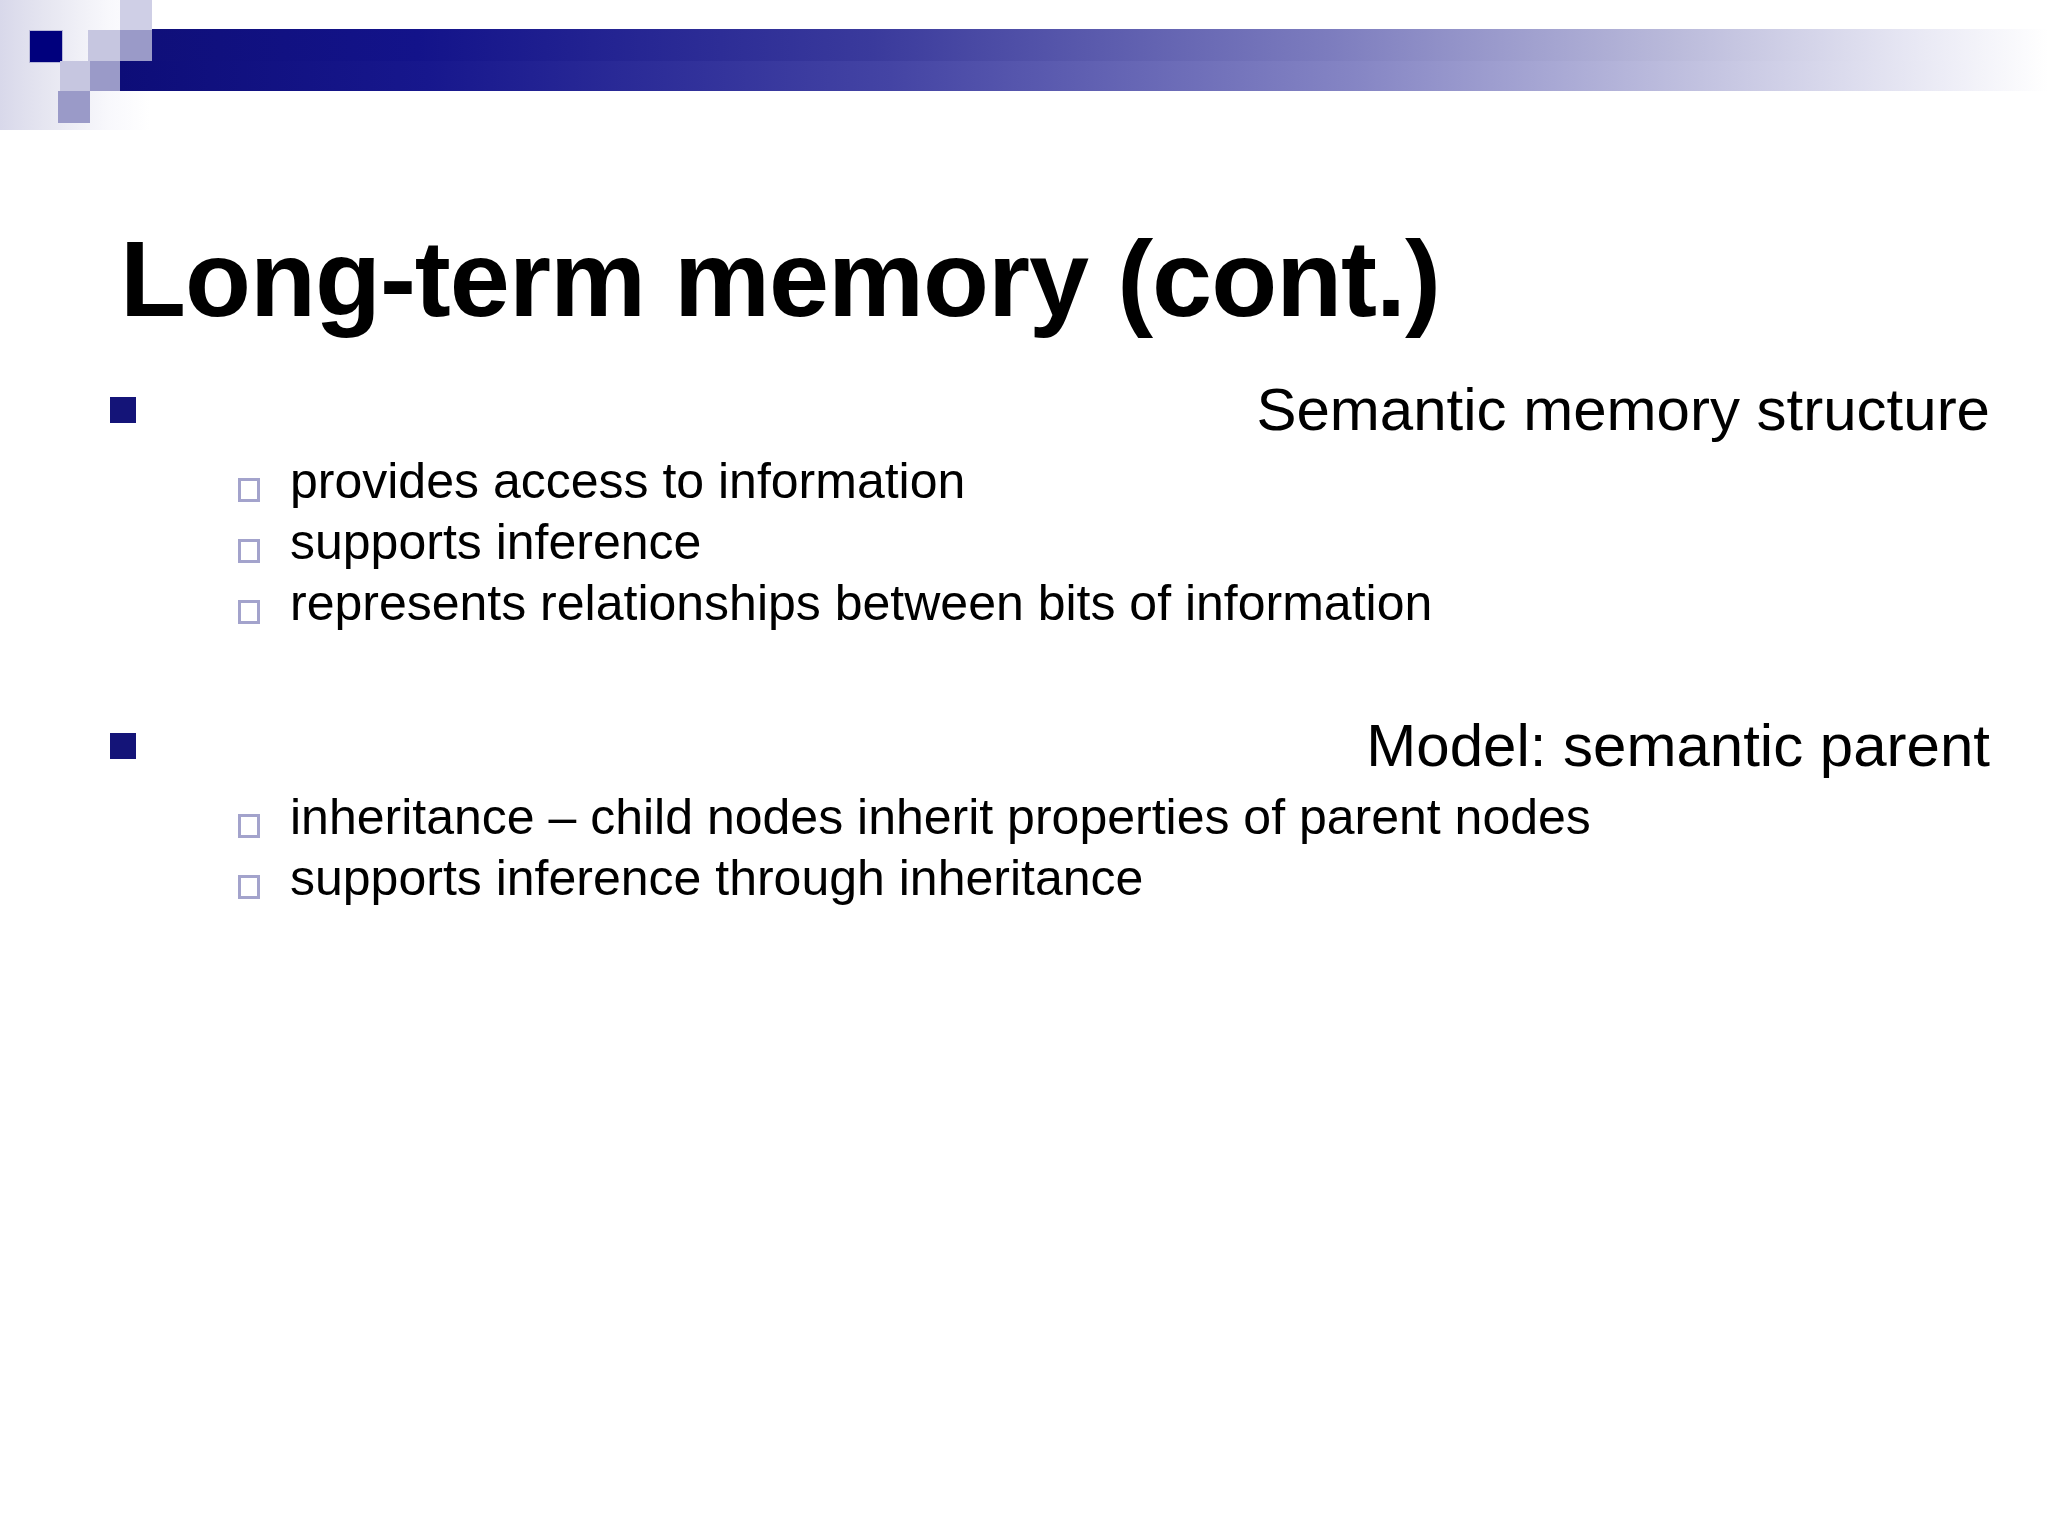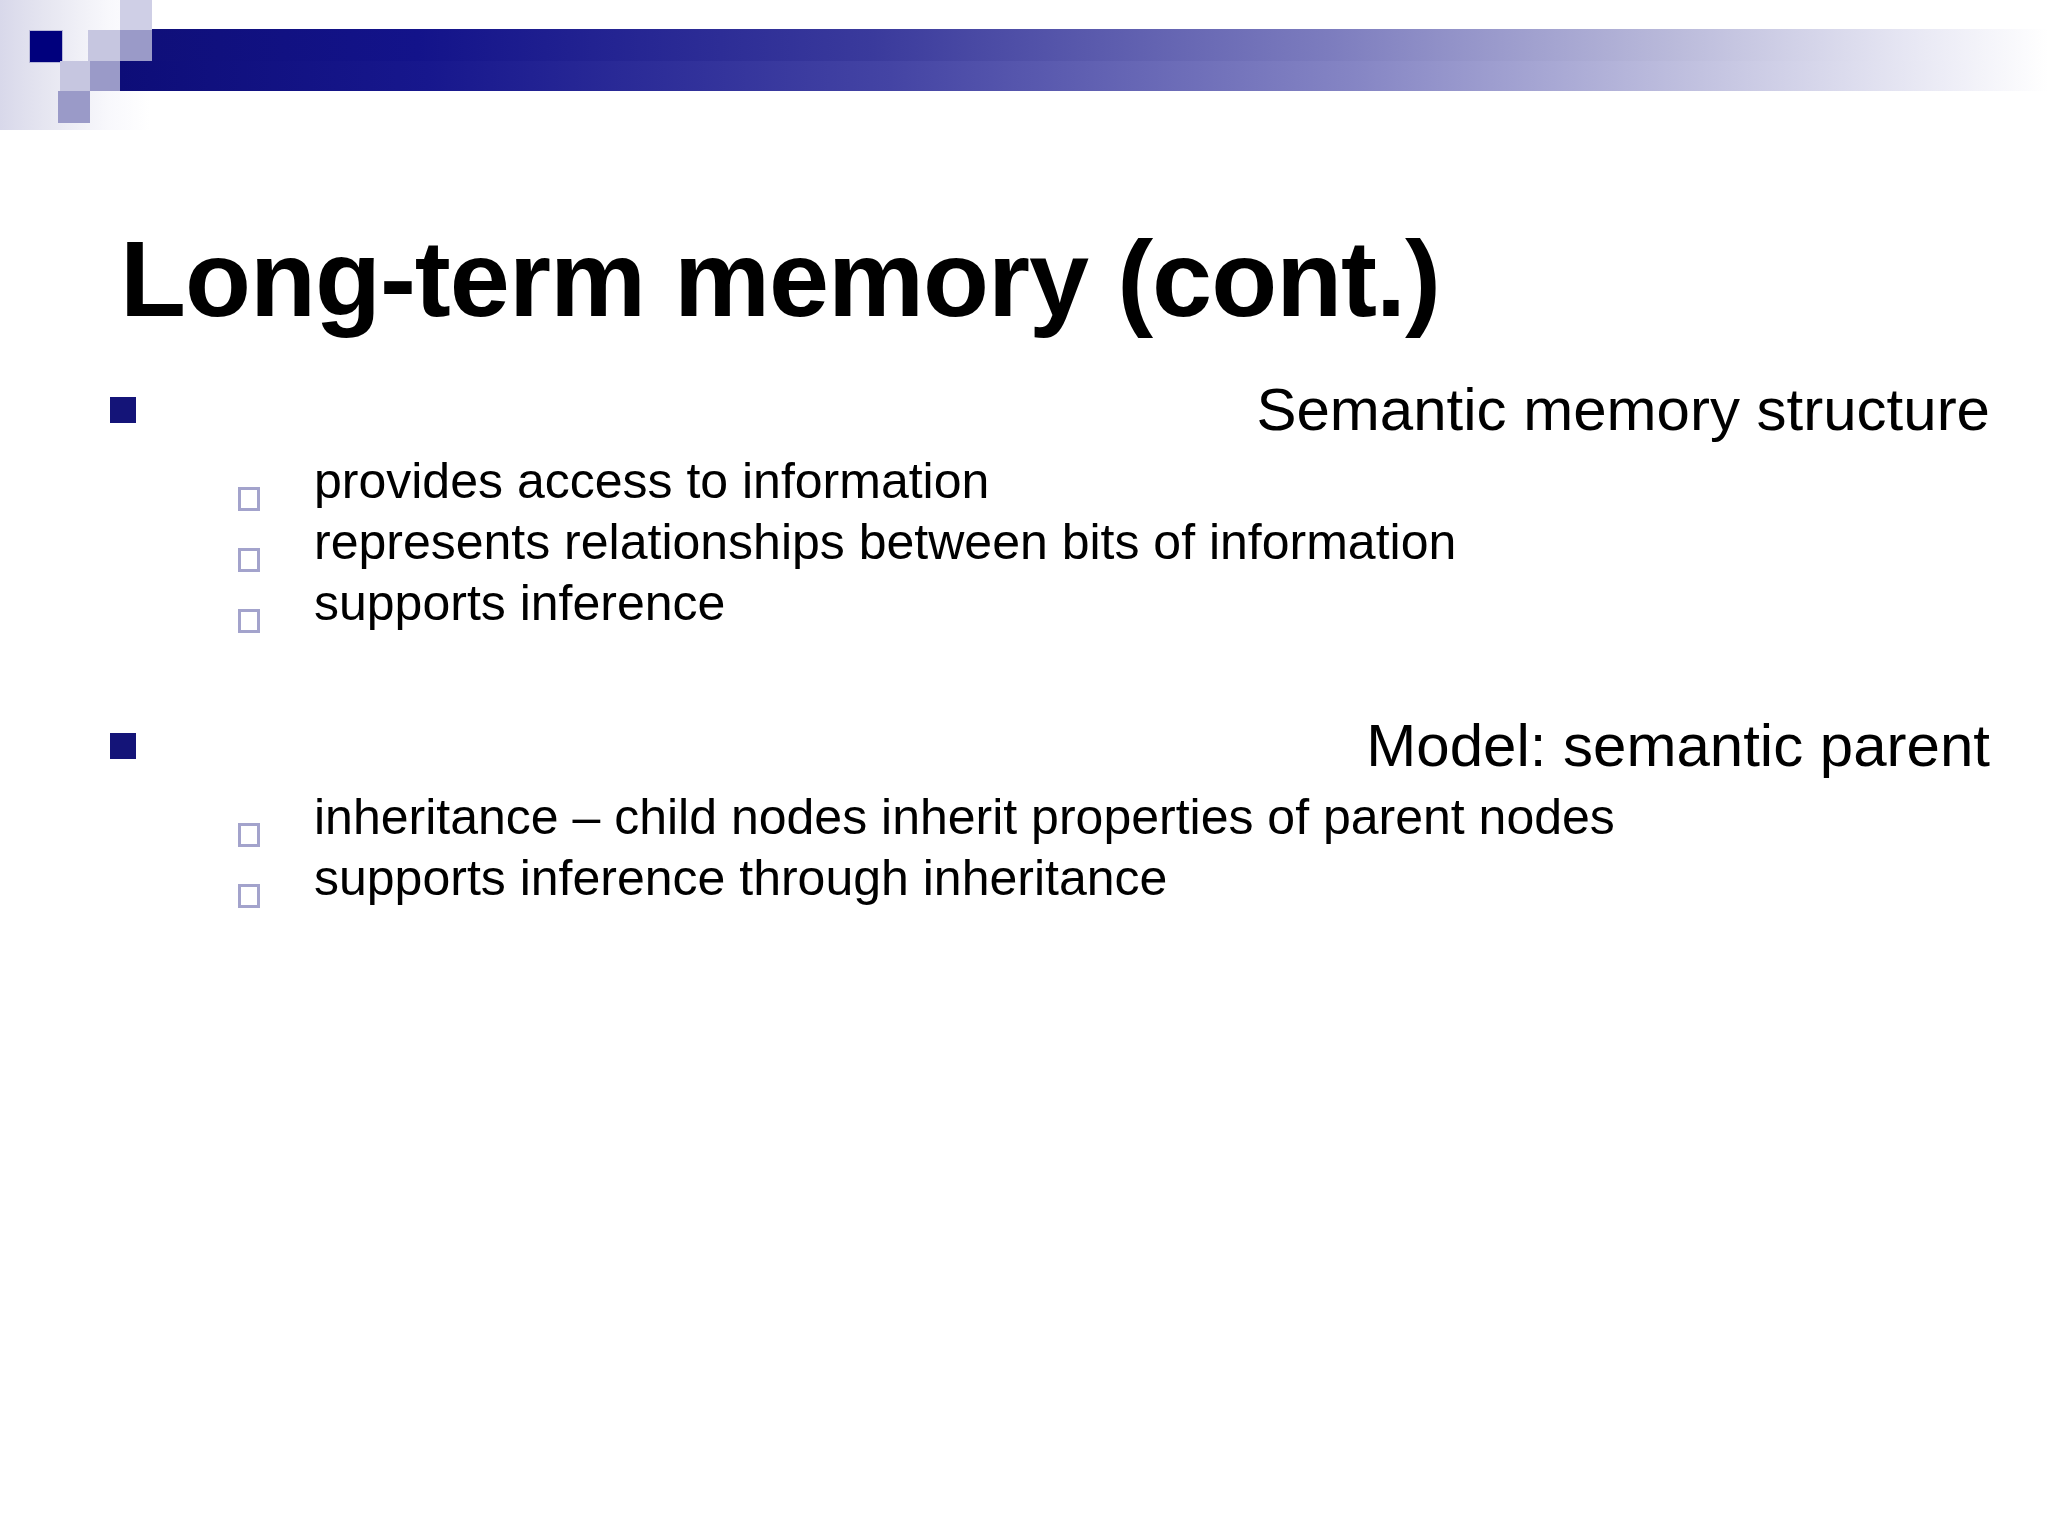--- a/index.html
+++ b/index.html
@@ -96,24 +96,23 @@
     margin-right: 46px;
   }
   .bullet-l1 .text {
     font-size: 60px;
     line-height: 1.18;
     color: #000000;
   }
 
   .bullet-l2 {
     display: flex;
-    align-items: flex-end;
+    align-items: center;
     margin-left: 128px;
     margin-bottom: 2px;
-    gap: 24px;
   }
   .bullet-l2 .marker {
     flex: 0 0 auto;
     width: 22px;
     height: 24px;
     border: 3px solid #a3a3cc;
     background: transparent;
     margin-top: 18px;
     margin-right: 30px;
     box-sizing: border-box;
@@ -153,25 +152,25 @@
     <div class="bullet-l1">
       <span class="marker"></span>
       <span class="text">Semantic memory structure</span>
     </div>
     <div class="bullet-l2">
       <span class="marker"></span>
       <span class="text">provides access to information</span>
     </div>
     <div class="bullet-l2">
       <span class="marker"></span>
-      <span class="text">represents relationships between bits of information</span>
+      <span class="text">supports inference</span>
     </div>
     <div class="bullet-l2">
       <span class="marker"></span>
-      <span class="text">supports inference</span>
+      <span class="text">represents relationships between bits of information</span>
     </div>
   </div>
 
   <div class="group-gap"></div>
 
   <div>
     <div class="bullet-l1">
       <span class="marker"></span>
       <span class="text">Model: semantic parent</span>
     </div>

